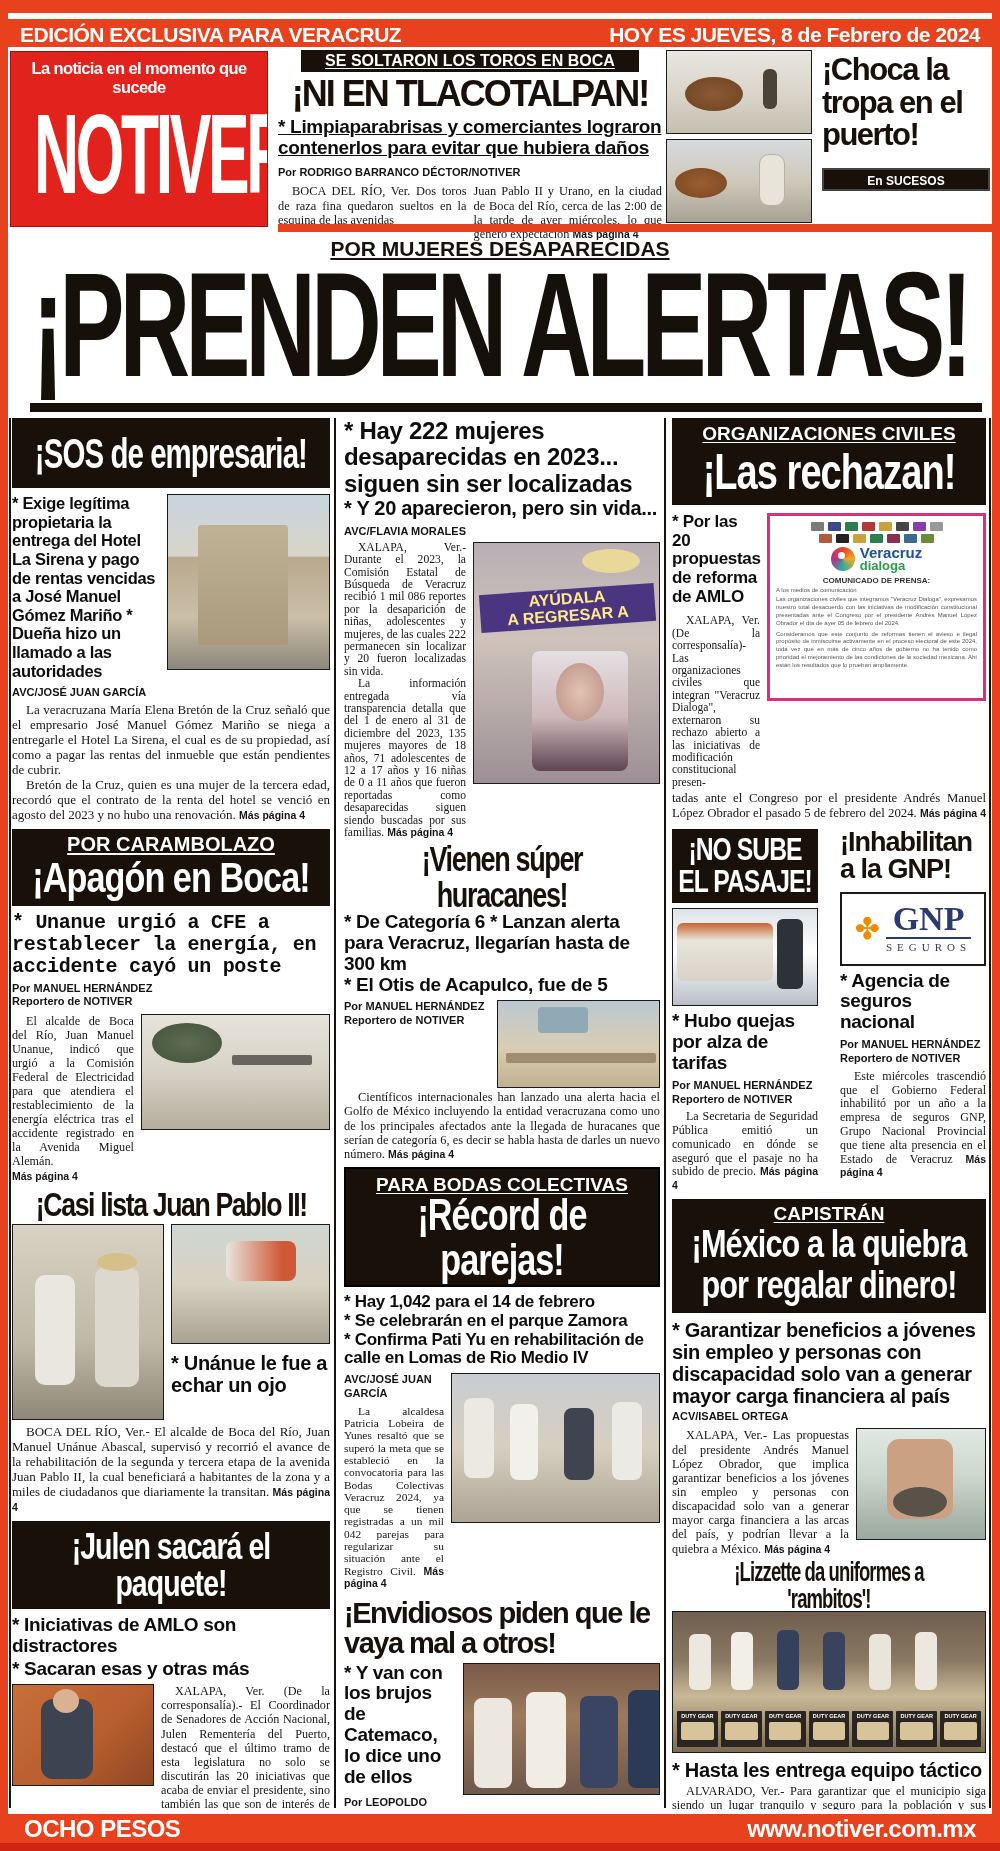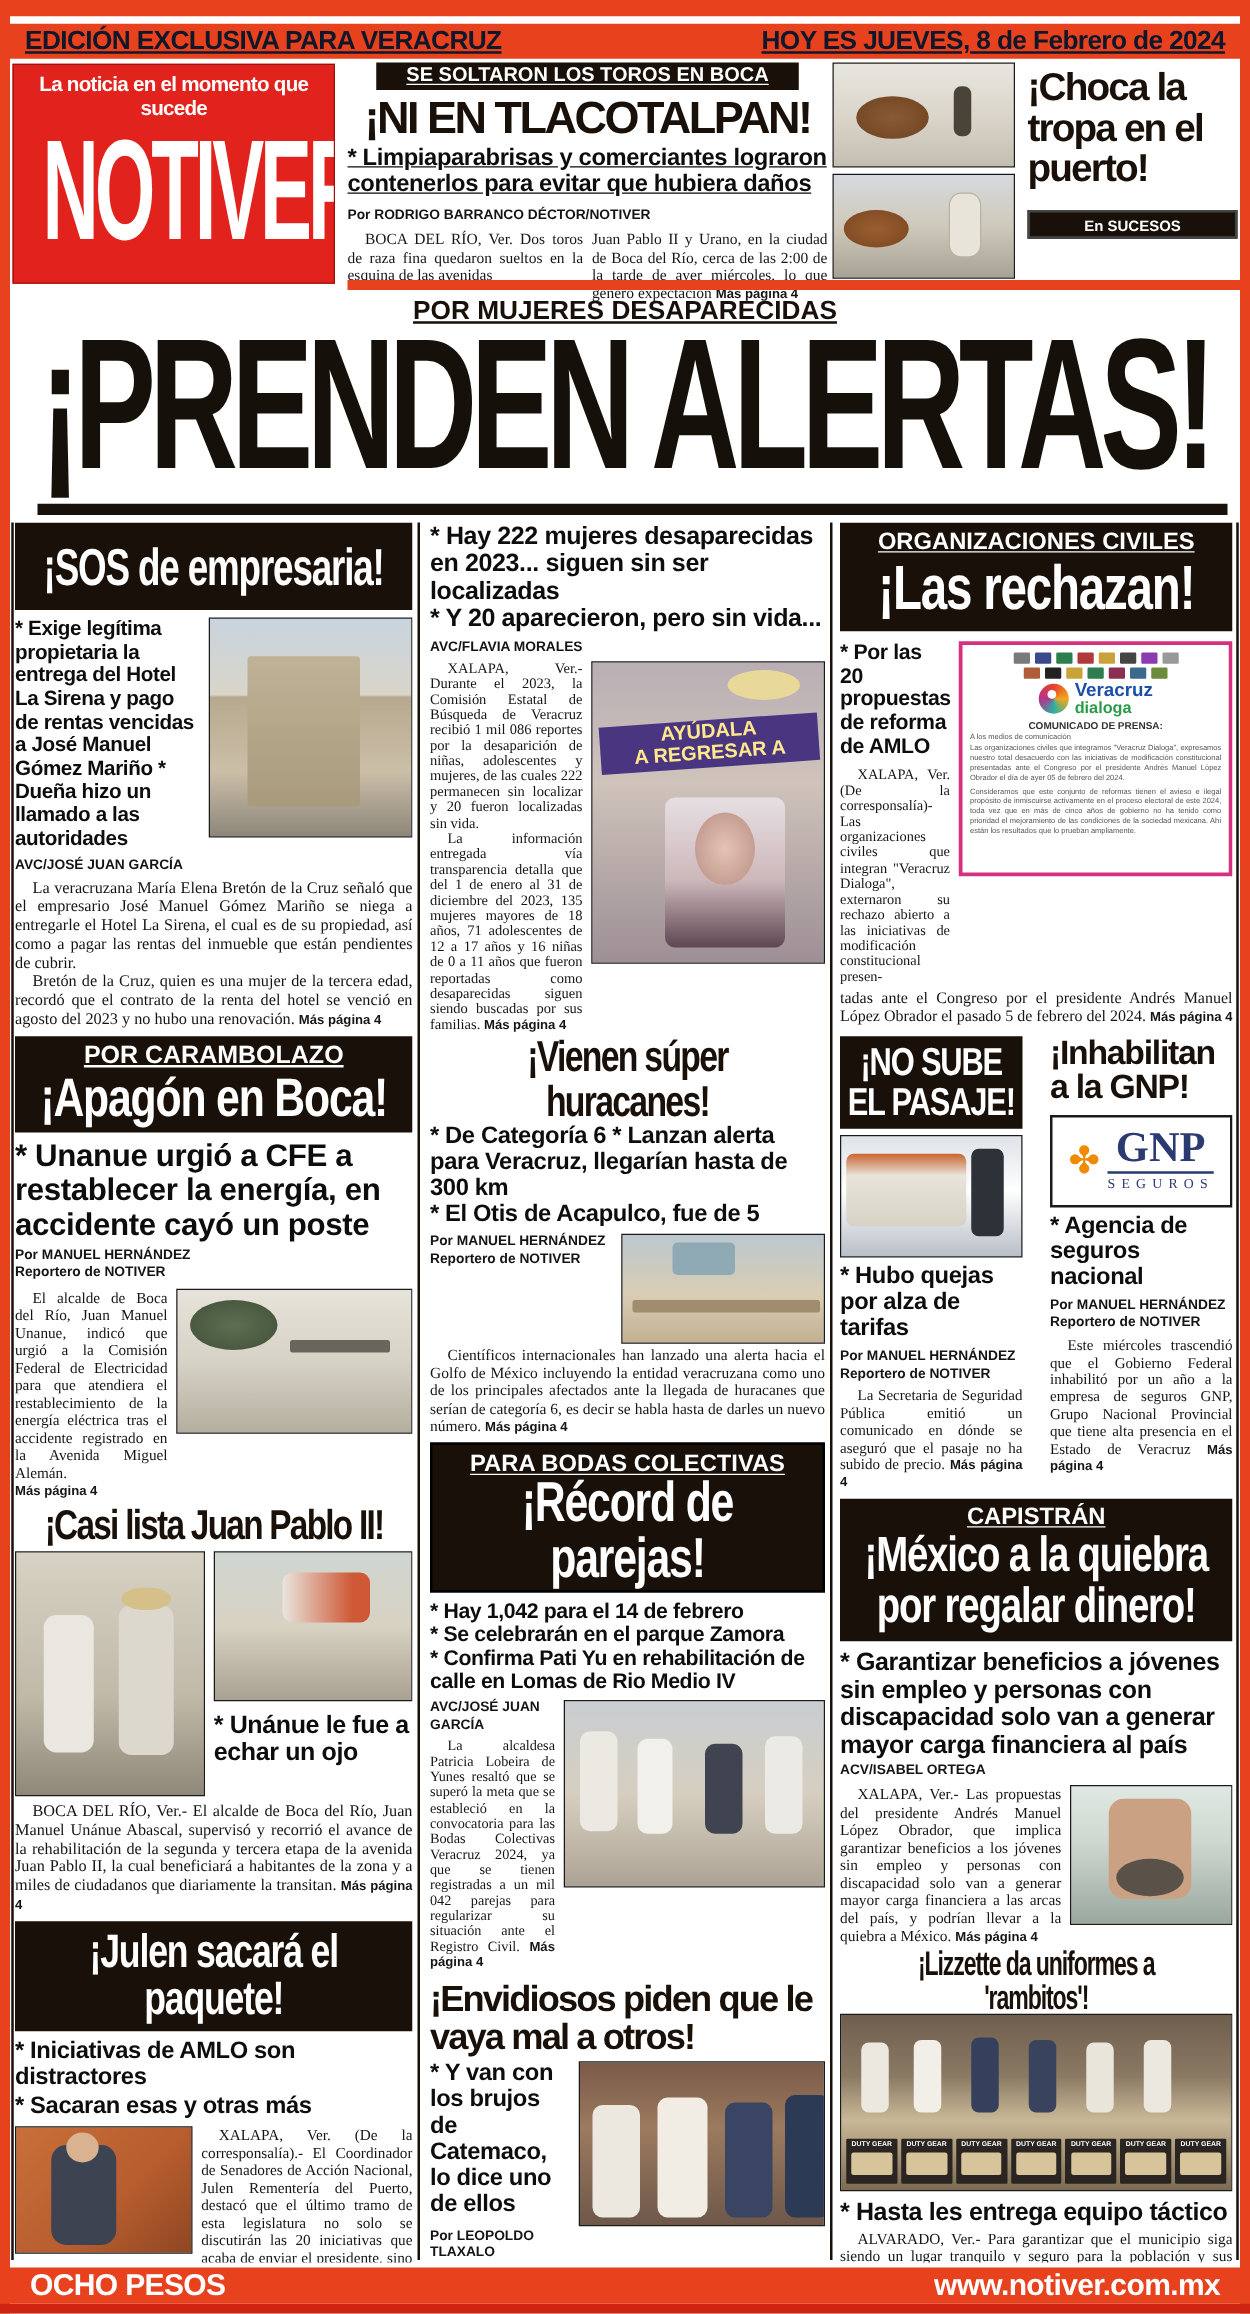--- a/index.html
+++ b/index.html
@@ -8,21 +8,21 @@
   *{margin:0;padding:0;box-sizing:border-box;}
   html,body{background:#888;}
   body{font-family:"Liberation Sans",sans-serif;}
   #page{position:relative;width:1000px;height:1851px;background:var(--paper);margin:0 auto;overflow:hidden;}
   .abs{position:absolute;}
   
   .frame-l{left:0;top:0;width:8px;height:1851px;background:var(--accent);}
   .frame-r{left:992px;top:0;width:8px;height:1851px;background:var(--accent);}
   .frame-b{left:0;top:1843px;width:1000px;height:8px;background:#cf2412;}
   .topstrip{left:0;top:0;width:1000px;height:13px;background:var(--accent);}
-  .datebar{left:8px;top:19px;width:984px;height:28px;background:var(--accent);display:flex;align-items:center;justify-content:space-between;padding:0 12px;color:#0f172a;font-weight:bold;font-size:21px;letter-spacing:-0.5px;text-decoration:underline;}
+  .datebar{left:8px;top:19px;width:984px;height:28px;background:var(--accent);display:flex;align-items:flex-end;justify-content:space-between;padding:0 12px;color:#ffffff;font-weight:bold;font-size:21px;letter-spacing:-0.5px;}
   
   .logo{left:10px;top:51px;width:258px;height:176px;background:var(--logored);text-align:center;overflow:hidden;border:1px solid #9d120e;}
   .tagline{color:#fff;font-weight:bold;font-size:16.5px;margin-top:7px;letter-spacing:-0.6px;}
   .logotext{color:#fff;font-weight:bold;font-size:76px;letter-spacing:-4px;line-height:.95;transform:scale(.82,1.5);transform-origin:top center;margin-top:3px;}
   
   .blackbox{background:var(--ink);color:#ffffff;text-align:center;}
   .kick{font-weight:bold;text-decoration:underline;text-underline-offset:2px;}
   .bx-h{display:inline-block;font-weight:bold;line-height:1;letter-spacing:-1px;}
   .hl{font-weight:bold;color:var(--ink);line-height:1.02;letter-spacing:-1px;}
   .sub{font-weight:bold;line-height:1.1;color:#0d0d0d;letter-spacing:-0.3px;}
@@ -144,21 +144,21 @@
     <div class="by" style="margin:6px 0 3px;">AVC/JOSÉ JUAN GARCÍA</div>
     <div class="body">
       <p>La veracruzana María Elena Bretón de la Cruz señaló que el empresario José Manuel Gómez Mariño se niega a entregarle el Hotel La Sirena, el cual es de su propiedad, así como a pagar las rentas del inmueble que están pendientes de cubrir.</p>
       <p><span>Bretón de la Cruz, quien es una mujer de la tercera edad, recordó que el contrato de la renta del hotel se venció en agosto del 2023 y no hubo una renovación.</span> <b class="more">Más página 4</b></p>
     </div>
 
     <div class="blackbox" style="margin-top:6px;padding:4px 2px 10px;">
       <span class="kick" style="font-size:20px;">POR CARAMBOLAZO</span><br>
       <span class="bx-h" style="font-size:36px;transform:scale(.95,1.2);margin-top:4px;">¡Apagón en Boca!</span>
     </div>
-    <div class="sub" style="font-size:25px;margin:6px 0 4px;">* Unanue urgió a CFE a restablecer la energía, en accidente cayó un poste</div>
+    <div class="sub" style="font-size:20px;margin:6px 0 4px;font-family:Liberation Mono, monospace;">* Unanue urgió a CFE a restablecer la energía, en accidente cayó un poste</div>
     <div class="by">
       <span>Por MANUEL HERNÁNDEZ</span><br>
       <span>Reportero de NOTIVER</span>
     </div>
     <div class="row" style="margin-top:5px;">
       <div class="body" style="width:122px;font-size:12.2px;">
         <p><span>El alcalde de Boca del Río, Juan Manuel Unanue, indicó que urgió a la Comisión Federal de Electricidad para que atendiera el restablecimiento de la energía eléctrica tras el accidente registrado en la Avenida Miguel Alemán.</span></p>
         <b class="more">Más página 4</b>
       </div>
       <div class="photo" style="flex:1;height:116px;background:linear-gradient(180deg,#e6e3da,#d6d2c6 50%,#b5ae9e);">
@@ -199,21 +199,21 @@
       </div>
       <div class="body" style="flex:1;font-size:12.2px;">
         <p><span>XALAPA, Ver. (De la corresponsalía).- El Coordinador de Senadores de Acción Nacional, Julen Rementería del Puerto, destacó que el último tramo de esta legislatura no solo se discutirán las 20 iniciativas que acaba de enviar el presidente, sino también las que son de interés de los mexicanos.</span> <b class="more">Más página 4</b></p>
       </div>
     </div>
 
   </div>
 
   <div class="col" style="left:344px;width:316px;">
 
-    <div class="sub" style="font-size:20px;">* Hay 222 mujeres desaparecidas en 2023...   siguen sin ser localizadas</div>
+    <div class="sub" style="font-size:24px;">* Hay 222 mujeres desaparecidas en 2023...   siguen sin ser localizadas</div>
     <div class="sub" style="font-size:20px;">* Y 20 aparecieron, pero sin vida...</div>
     <div class="by" style="margin:6px 0 3px;">AVC/FLAVIA MORALES</div>
     <div class="row">
       <div class="body" style="width:122px;font-size:11.6px;line-height:1.07;">
         <p>XALAPA, Ver.- Durante el 2023, la Comisión Estatal de Búsqueda de Veracruz recibió 1 mil 086 reportes por la desaparición de niñas, adolescentes y mujeres, de las cuales 222 permanecen sin localizar y 20 fueron localizadas sin vida.</p>
         <p><span>La información entregada vía transparencia detalla que del 1 de enero al 31 de diciembre del 2023, 135 mujeres mayores de 18 años, 71 adolescentes de 12 a 17 años y 16 niñas de 0 a 11 años que fueron reportadas como desaparecidas siguen siendo buscadas por sus familias.</span> <b class="more">Más página 4</b></p>
       </div>
       <div class="photo" style="flex:1;height:242px;background:linear-gradient(180deg,#b9aeb4,#cfc3bb 40%,#9d8f95);">
         <div class="blob" style="left:108px;top:6px;width:58px;height:24px;background:#e8d89a;"></div>
         <div class="banner" style="left:6px;top:46px;right:4px;font-size:16px;">

